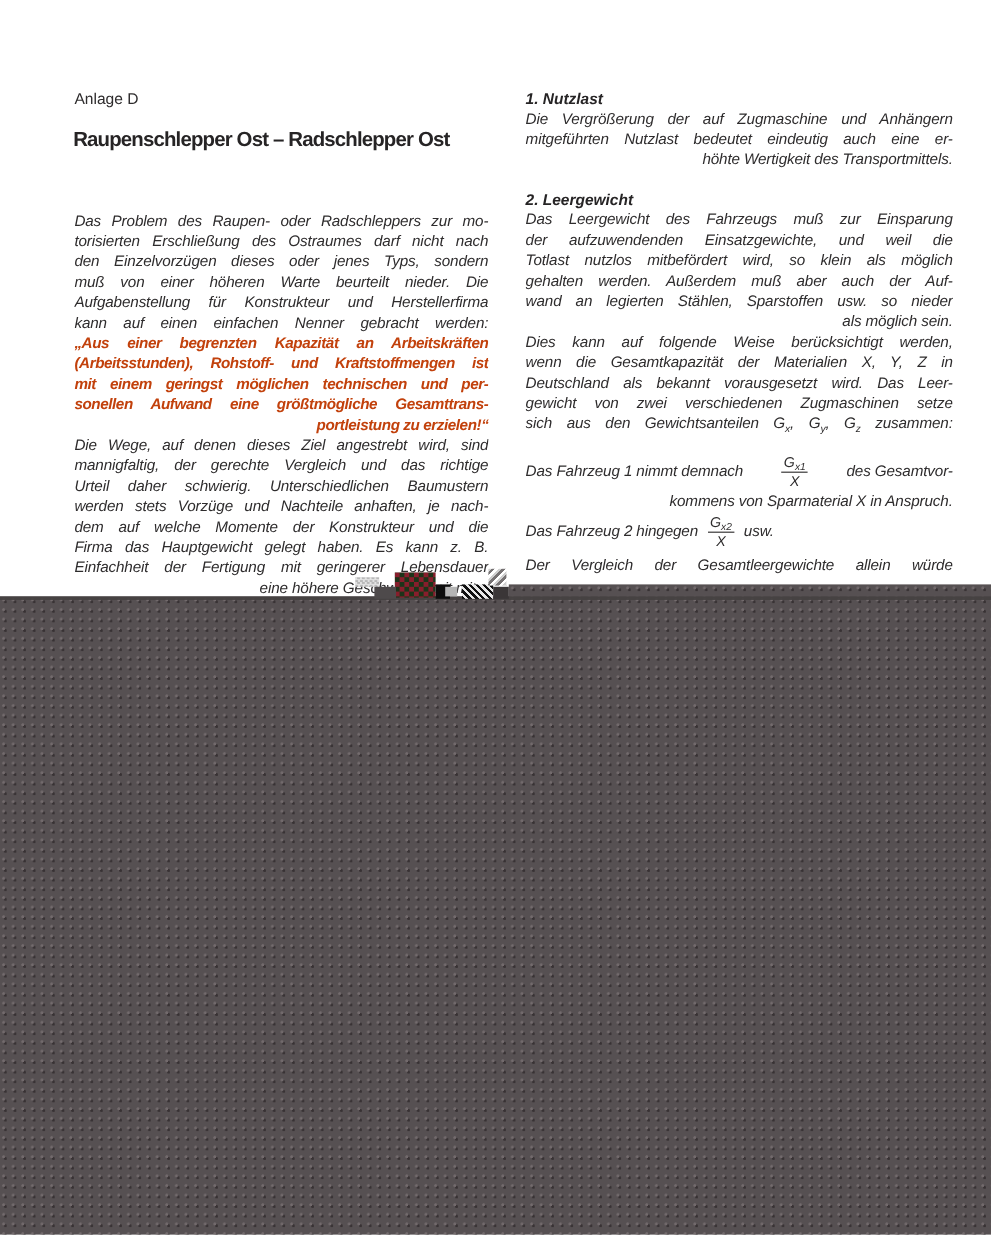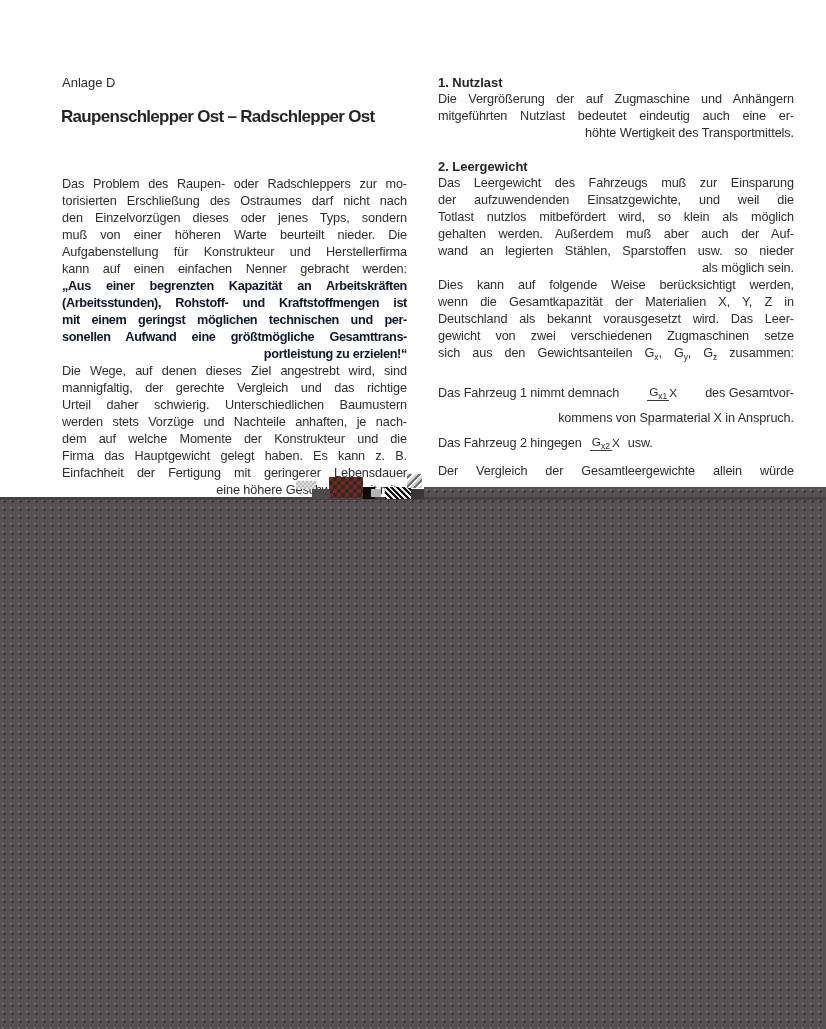--- a/index.html
+++ b/index.html
@@ -13,51 +13,51 @@
   }
   .page-label{
     position:absolute;left:62px;top:75px;
     font-size:13px;line-height:16px;
   }
   .doc-title{
     position:absolute;left:61px;top:106px;
     font-size:17px;font-weight:bold;letter-spacing:-0.7px;
     line-height:22px;color:#262425;
   }
-  .col{position:absolute;}
+  .col{position:absolute;font-style:italic;}
   .col-left{left:62px;top:176px;width:345px;}
   .col-right{left:438px;top:74px;width:356px;}
   .ln{
     height:17px;font-size:12.7px;line-height:17px;
     letter-spacing:-0.1px;white-space:nowrap;
   }
   .j{ text-align:justify; text-align-last:justify; white-space:normal; overflow:hidden; }
   .l{ text-align:right; }
-  .b{ font-weight:bold; letter-spacing:-0.35px; color:#0f172a; }
+  .b{ font-weight:bold; letter-spacing:-0.35px; color:#c2410c; }
   .hd{
     height:17px;font-size:12.9px;line-height:17px;
     font-weight:bold;color:#262425;
   }
   .gap16{margin-top:16px;}
   .gap14{margin-top:14px;}
   .gap4{margin-top:4px;}
   .cutline{
     height:13px;overflow:hidden;
   }
   sub{font-size:8.5px;vertical-align:-3px;line-height:0;}
   .fline{
     display:flex;align-items:center;justify-content:space-between;
     height:34px;font-size:12.7px;letter-spacing:-0.1px;
   }
   .fline-left{
     display:flex;align-items:center;justify-content:flex-start;gap:8px;
     height:32px;font-size:12.7px;letter-spacing:-0.1px;
   }
   .frac{
-    display:inline-flex;flex-direction:row;align-items:center;
+    display:inline-flex;flex-direction:column;align-items:center;
     font-size:11.8px;line-height:13px;letter-spacing:0;
   }
   .frac .num{border-bottom:1px solid #3a3839;padding:0 2px 1px 2px;}
   .frac .den{padding-top:1px;}
   
   .damage{
     position:absolute;
     background-color:#565052;
     background-image:
       radial-gradient(circle at 3px 3px, #736b6d 0.9px, rgba(0,0,0,0) 1.5px),

